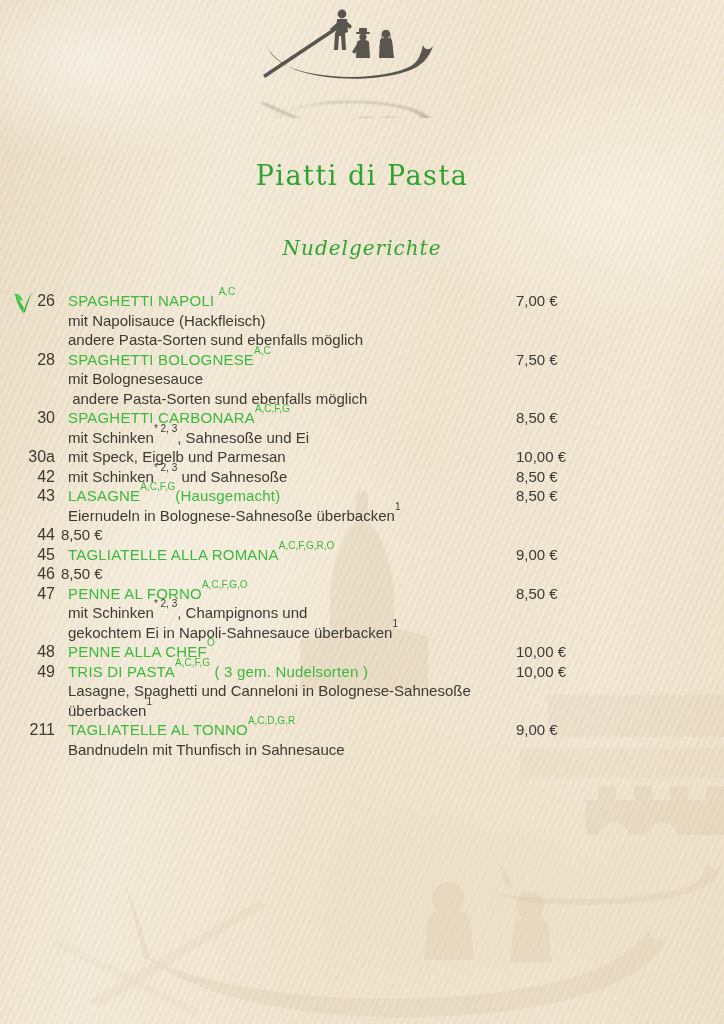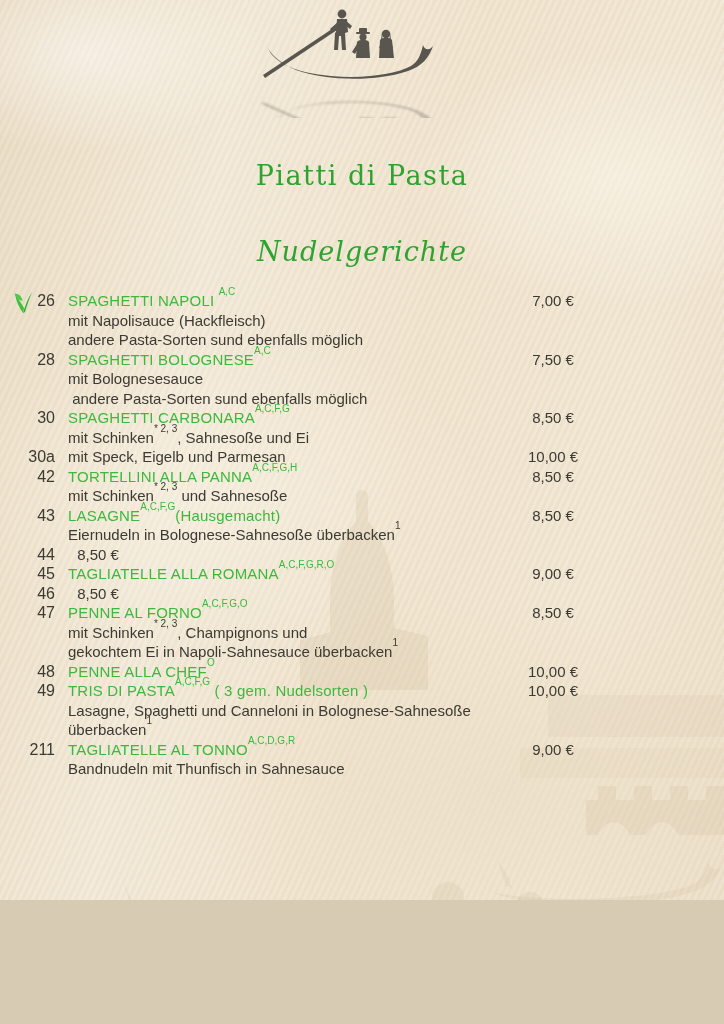--- a/index.html
+++ b/index.html
@@ -1,18 +1,18 @@
 <!DOCTYPE html>
 <html><head>
 <meta charset="utf-8">
 <style>
   html,body{margin:0;padding:0;background:#d8cbb4;}
   .page{
     position:relative;
-    width:724px;height:900px;
+    width:724px;height:1024px;
     margin:0 auto;
     overflow:hidden;
     font-family:"Liberation Sans", sans-serif;
     color:#3c3a33;
     background:
       radial-gradient(ellipse 260px 140px at 12% 6%, rgba(255,255,255,0.45), rgba(255,255,255,0) 70%),
       radial-gradient(ellipse 300px 180px at 85% 20%, rgba(255,252,244,0.40), rgba(255,255,255,0) 70%),
       radial-gradient(ellipse 360px 220px at 30% 55%, rgba(255,250,240,0.30), rgba(255,255,255,0) 75%),
       radial-gradient(ellipse 420px 260px at 70% 88%, rgba(234,219,193,0.55), rgba(255,255,255,0) 75%),
       repeating-linear-gradient(115deg, rgba(255,255,255,0.10) 0 3px, rgba(201,180,148,0.07) 3px 6px),
@@ -25,21 +25,21 @@
     text-align:center;
     font-family:"DejaVu Serif", serif;
     font-size:27px;letter-spacing:1.5px;
     color:#2fa32f;
   }
   .title-de{
     position:absolute;top:236px;left:0;width:724px;
     text-align:center;
     font-family:"DejaVu Serif", serif;
     font-style:italic;
-    font-size:27px;letter-spacing:1px;
+    font-size:20px;letter-spacing:1px;
     color:#2fa32f;
   }
   
   .items{
     position:absolute;top:291px;left:0;
     width:724px;
     padding-right:134px;
     box-sizing:border-box;
   }
   .row{position:relative;display:flex;align-items:flex-start;}
@@ -58,21 +58,21 @@
     font-size:15px;line-height:19.5px;
     color:#3c3a33;white-space:pre-wrap;
   }
   sup{
     font-size:10px;line-height:0;
     position:relative;top:-5px;
     letter-spacing:0;
   }
   .price{
     flex:none;width:74px;margin-left:6px;
-    text-align:center;
+    text-align:left;
     font-size:15px;line-height:19.5px;color:#3c3a33;
   }
   
   .wm{position:absolute;left:0;top:0;width:724px;height:1024px;pointer-events:none;}
 </style>
 </head>
 <body>
 
 <div class="page">
 
@@ -183,21 +183,20 @@
       <div class="row">
         <div class="num">30a</div>
         <div class="body">
           <div class="desc">mit Speck, Eigelb und Parmesan</div>
         </div>
         <div class="price">10,00 €</div>
       </div>
       <div class="row">
         <div class="num">42</div>
         <div class="body">
-          <div class="iname">TORTELLINI ALLA PANNA<sup>A,C,F,G,H</sup></div>
           <div class="desc">mit Schinken<sup>* 2, 3</sup> und Sahnesoße</div>
         </div>
         <div class="price">8,50 €</div>
       </div>
       <div class="row">
         <div class="num">43</div>
         <div class="body">
           <div class="iname">LASAGNE<sup>A,C,F,G</sup>(Hausgemacht)</div>
           <div class="desc">Eiernudeln in Bolognese-Sahnesoße überbacken<sup>1</sup></div>
         </div>

